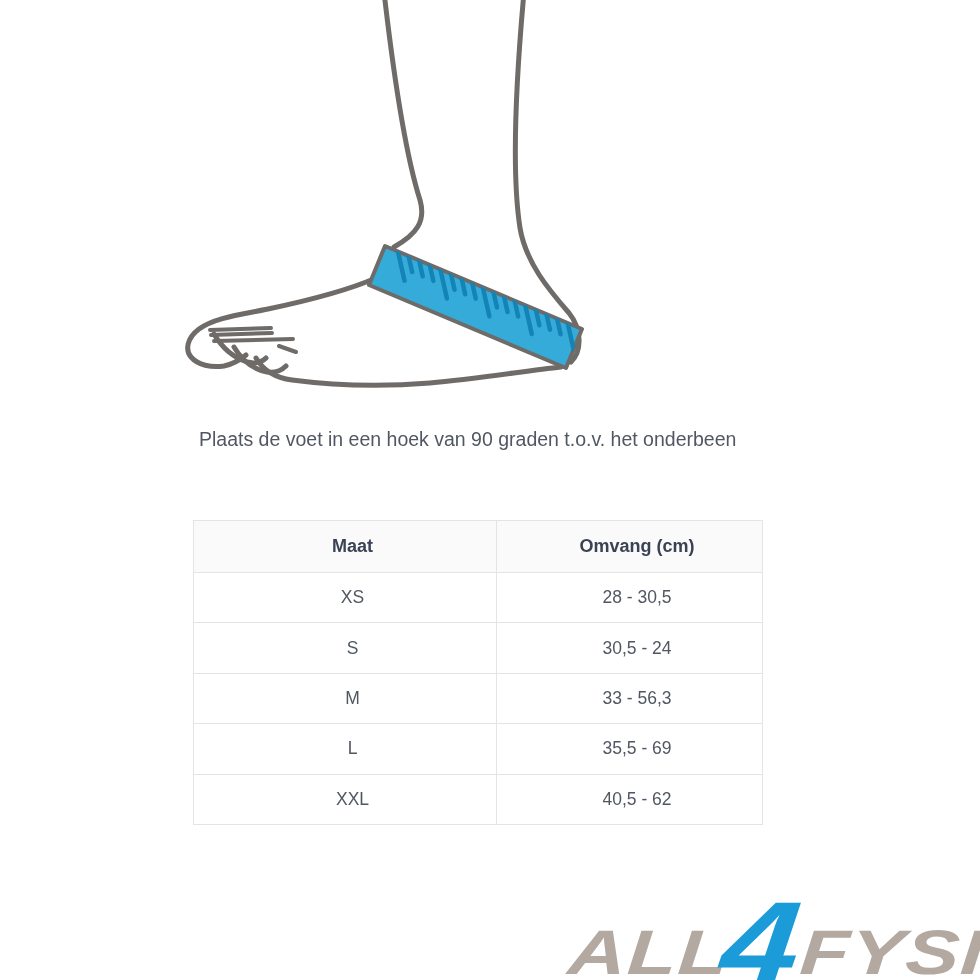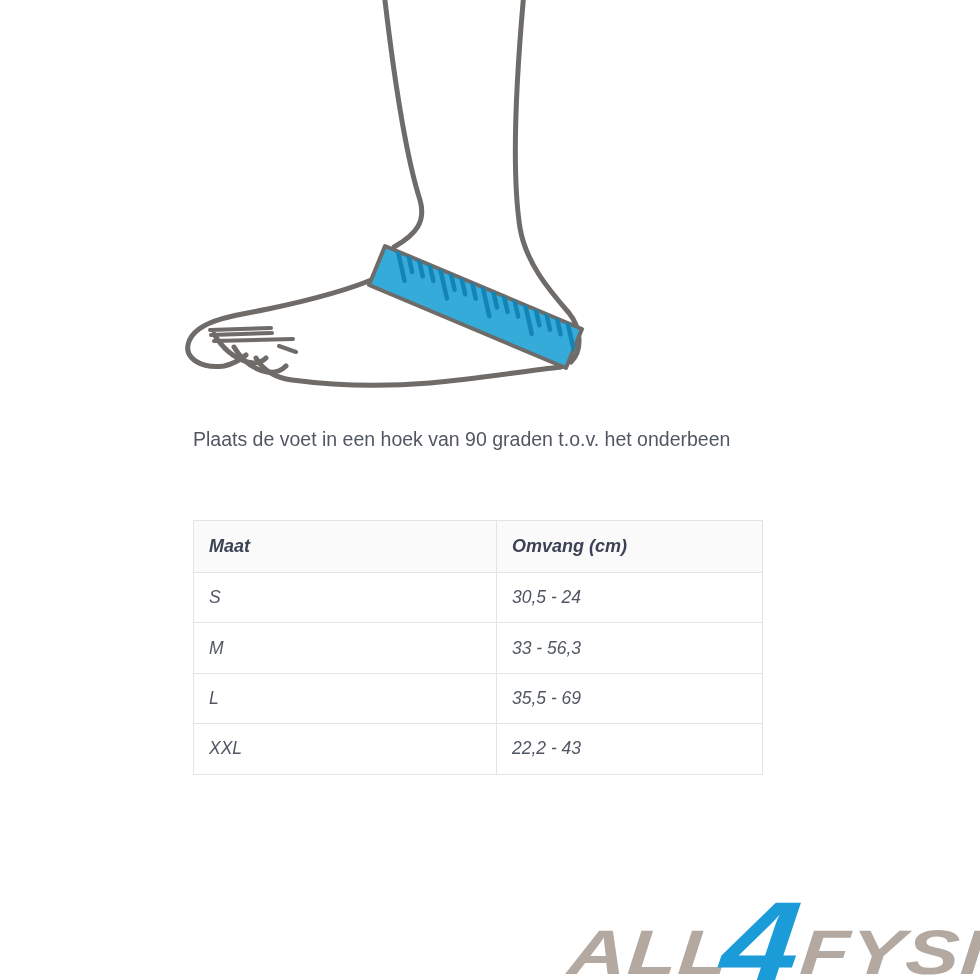--- a/index.html
+++ b/index.html
@@ -28,37 +28,36 @@
     stroke-width:4;
     stroke-linejoin:round;
   }
   .tick{
     stroke:var(--tape-tick-blue,#1484b6);
     stroke-width:4.5;
     stroke-linecap:round;
   }
   
   .instructions{
-    position:absolute;left:193px;top:425px;width:640px;
+    position:absolute;left:199px;top:425px;width:640px;
     color:var(--text-body,#515762);
     font-size:19.5px;line-height:29.5px;
   }
   
   .size-table{
     position:absolute;left:193px;top:520px;width:570px;
     border-collapse:collapse;
     font-size:17.5px;
     color:var(--text-body,#515762);
   }
   .size-table th,.size-table td{
     border:1px solid var(--table-border,#e4e4e6);
-    text-align:left;
+    text-align:center;
     padding:0 0 0 15px;
     font-weight:normal;
-    font-style:italic;
   }
   .size-table th{
     height:51px;
     background:var(--table-header-bg,#fafafb);
     color:var(--text-dark,#3b4254);
     font-weight:bold;
     font-size:18px;
   }
   .size-table td{height:49.4px;background:#ffffff;}
   .size-table .col-size{width:287px;}
@@ -127,33 +126,37 @@
 
 <table class="size-table">
   <thead>
     <tr>
       <th class="col-size">Maat</th>
       <th>Omvang (cm)</th>
     </tr>
   </thead>
   <tbody>
     <tr>
+      <td>XS</td>
+      <td>28 - 30,5</td>
+    </tr>
+    <tr>
       <td>S</td>
       <td>30,5 - 24</td>
     </tr>
     <tr>
       <td>M</td>
       <td>33 - 56,3</td>
     </tr>
     <tr>
       <td>L</td>
       <td>35,5 - 69</td>
     </tr>
     <tr>
       <td>XXL</td>
-      <td>22,2 - 43</td>
+      <td>40,5 - 62</td>
     </tr>
   </tbody>
 </table>
 
 <span class="logo-part logo-gray-1">ALL</span>
 <span class="logo-part logo-blue-4">4</span>
 <span class="logo-part logo-gray-2">FYSIO</span>
 
 </body></html>

